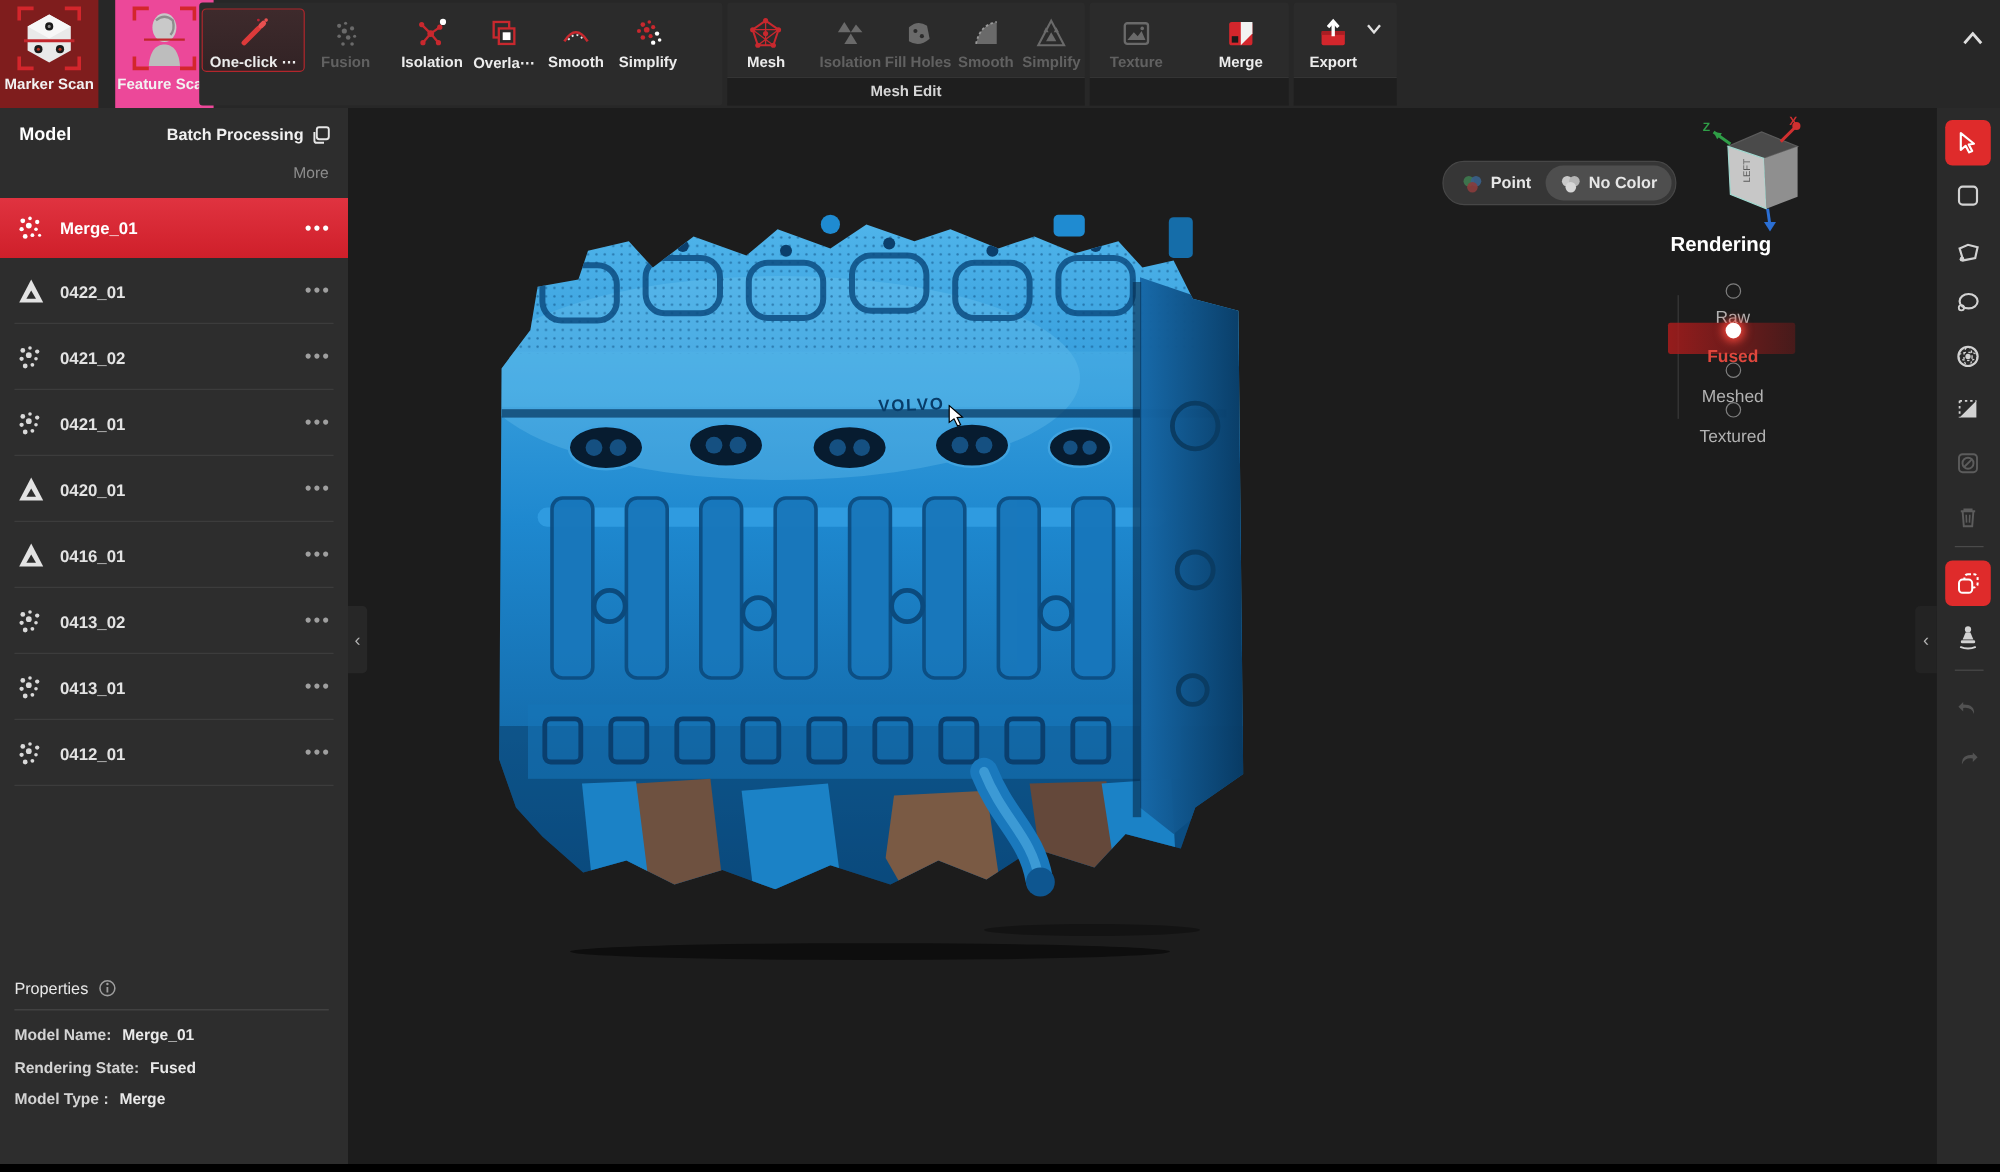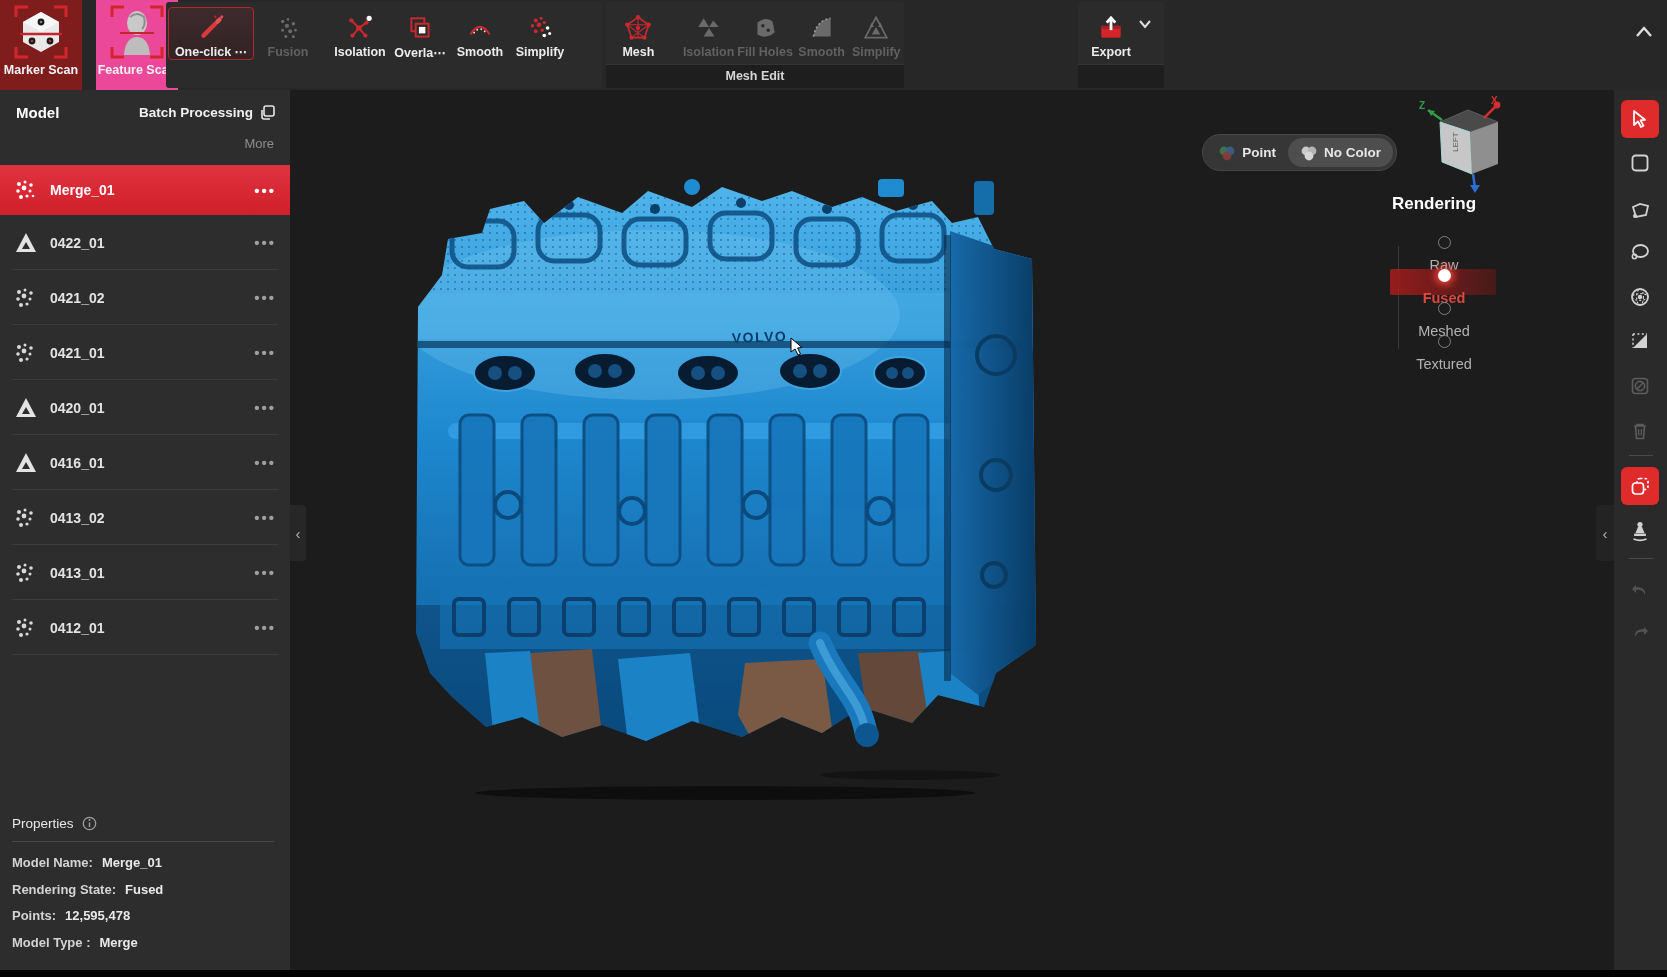--- a/index.html
+++ b/index.html
@@ -267,20 +267,42 @@
             <polygon points="13,12 17,19 9,19" fill="#6a6a6a"></polygon>
               <polygon points="9,8 11,12 7,12" fill="#6a6a6a"></polygon>
               <polygon points="17,8 19,12 15,12" fill="#6a6a6a"></polygon>
           </svg>
           <span class="tlabel">Simplify</span>
         </div>
       </div>
       <div class="tg-label">Mesh Edit</div>
     </div>
 
+    <div class="tgroup" style="left:908px;width:166px;">
+      <div class="tg-row">
+        <div class="tbtn disabled" style="width:78px">
+          <svg class="ticon" viewBox="0 0 26 26">
+            <rect x="4" y="5" width="18" height="16" rx="2" fill="none" stroke="#6a6a6a" stroke-width="1.8"></rect>
+            <path d="M6,18 L11,12 L14,15 L17,11 L20,18 Z" fill="#6a6a6a"></path>
+            <circle cx="17.5" cy="9" r="1.4" fill="#6a6a6a"></circle>
+          </svg>
+          <span class="tlabel">Texture</span>
+        </div>
+        <i class="vdiv"></i>
+        <div class="tbtn" style="width:74px">
+          <svg class="ticon" viewBox="0 0 26 26">
+            <rect x="4" y="4" width="18" height="18" rx="2" fill="#d3262c"></rect>
+            <path d="M13,4 H22 V13 L13,22 Z" fill="#f2f2f2"></path>
+            <rect x="6" y="15" width="5" height="5" fill="#1a1a1a"></rect>
+          </svg>
+          <span class="tlabel">Merge</span>
+        </div>
+      </div>
+      <div class="tg-label"></div>
+    </div>
 
     <div class="tgroup" style="left:1078px;width:86px;">
       <div class="tg-row">
         <div class="tbtn" style="width:66px">
           <svg class="ticon" viewBox="0 0 26 26">
             <rect x="4" y="11" width="18" height="11" rx="1.5" fill="#d3262c"></rect>
             <rect x="4" y="11" width="18" height="3" fill="#a81e23"></rect>
             <line x1="13" y1="15" x2="13" y2="4" stroke="#fff" stroke-width="2.6"></line>
             <polyline points="9,8 13,3.5 17,8" fill="none" stroke="#fff" stroke-width="2.6"></polyline>
           </svg>
@@ -452,23 +474,20 @@
           <line x1="7.5" y1="6.5" x2="7.5" y2="11" stroke="#9d9d9d" stroke-width="1.5"></line>
           <circle cx="7.5" cy="4" r="1" fill="#9d9d9d"></circle>
         </svg>
       </div>
       <div class="props-div"></div>
       <div class="prow">
         <span class="pl">Model Name:</span><span class="pv">Merge_01</span>
       </div>
       <div class="prow">
         <span class="pl">Rendering State:</span><span class="pv">Fused</span>
-      </div>
-      <div class="prow">
-        <span class="pl">Points:</span><span class="pv">12,595,478</span>
       </div>
       <div class="prow">
         <span class="pl">Model Type :</span><span class="pv">Merge</span>
       </div>
     </div>
   </div>
 
   <div class="viewport">
 
 

